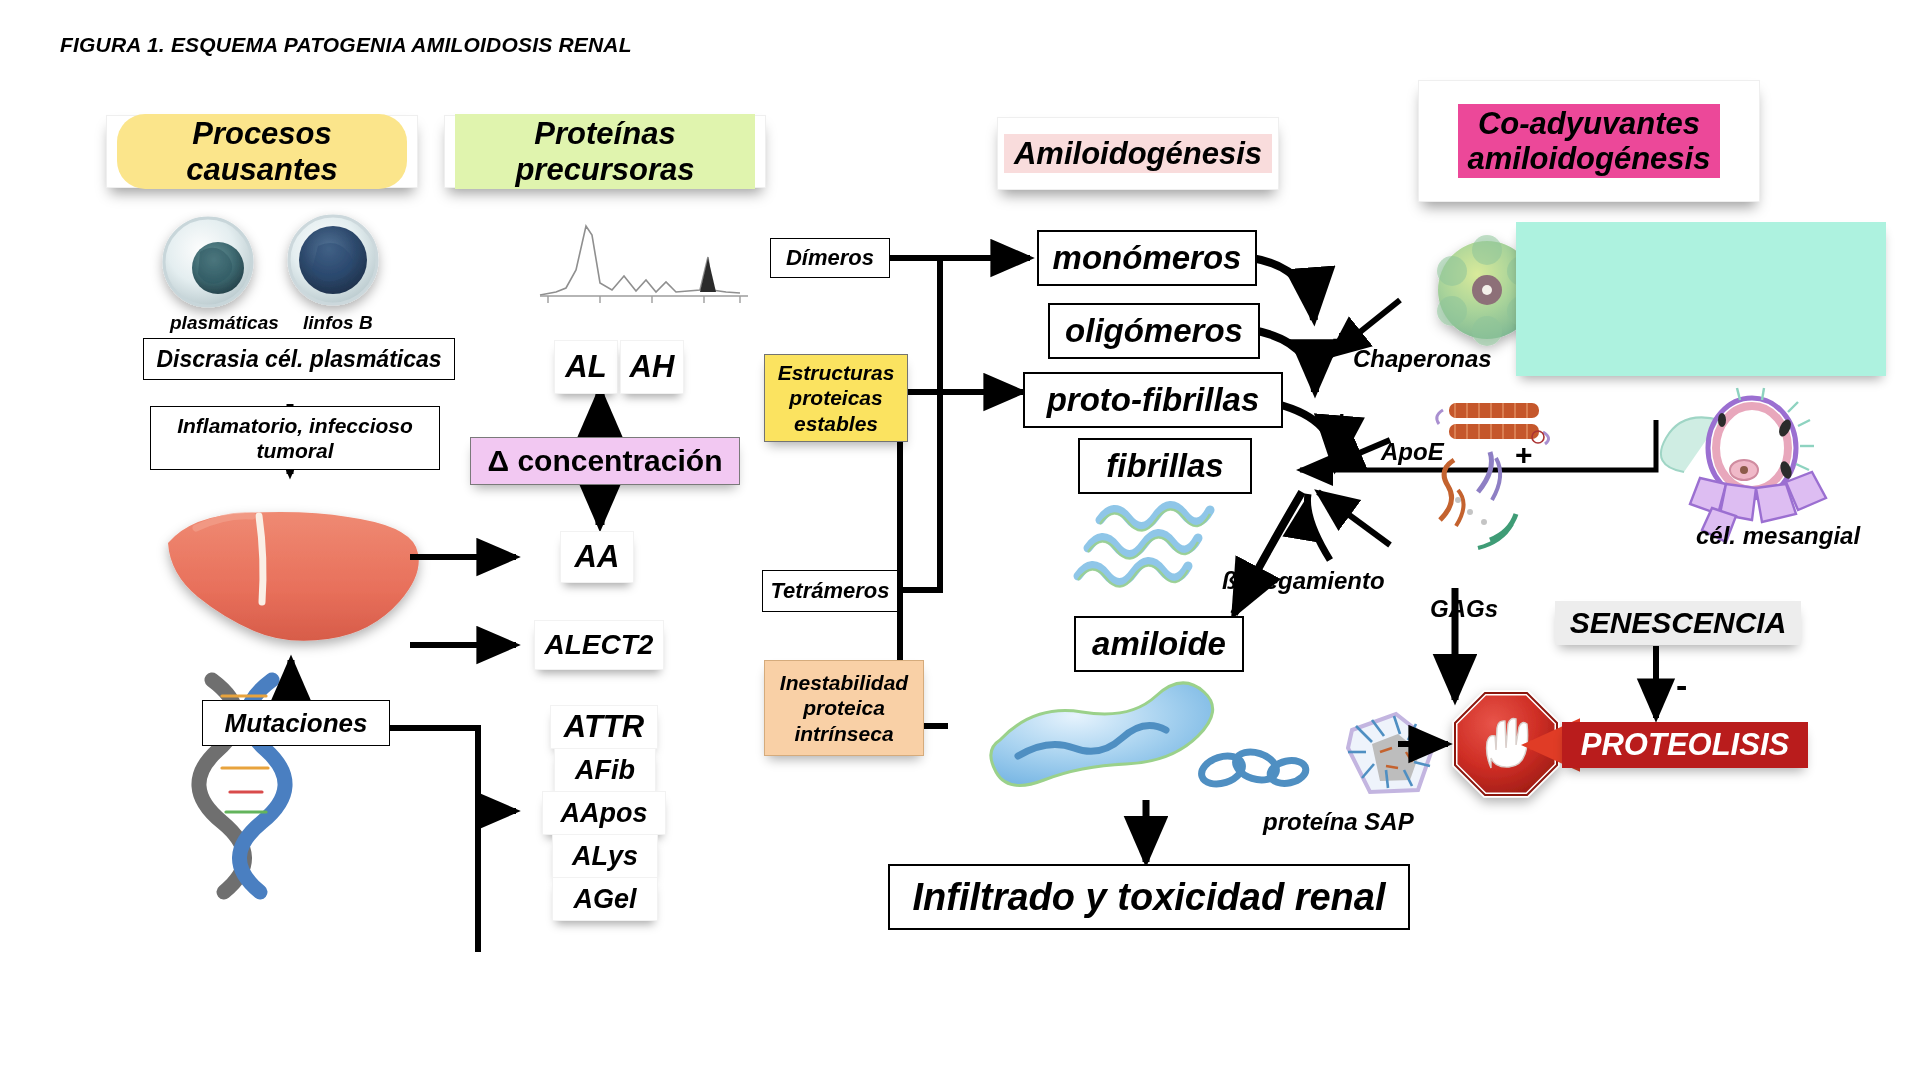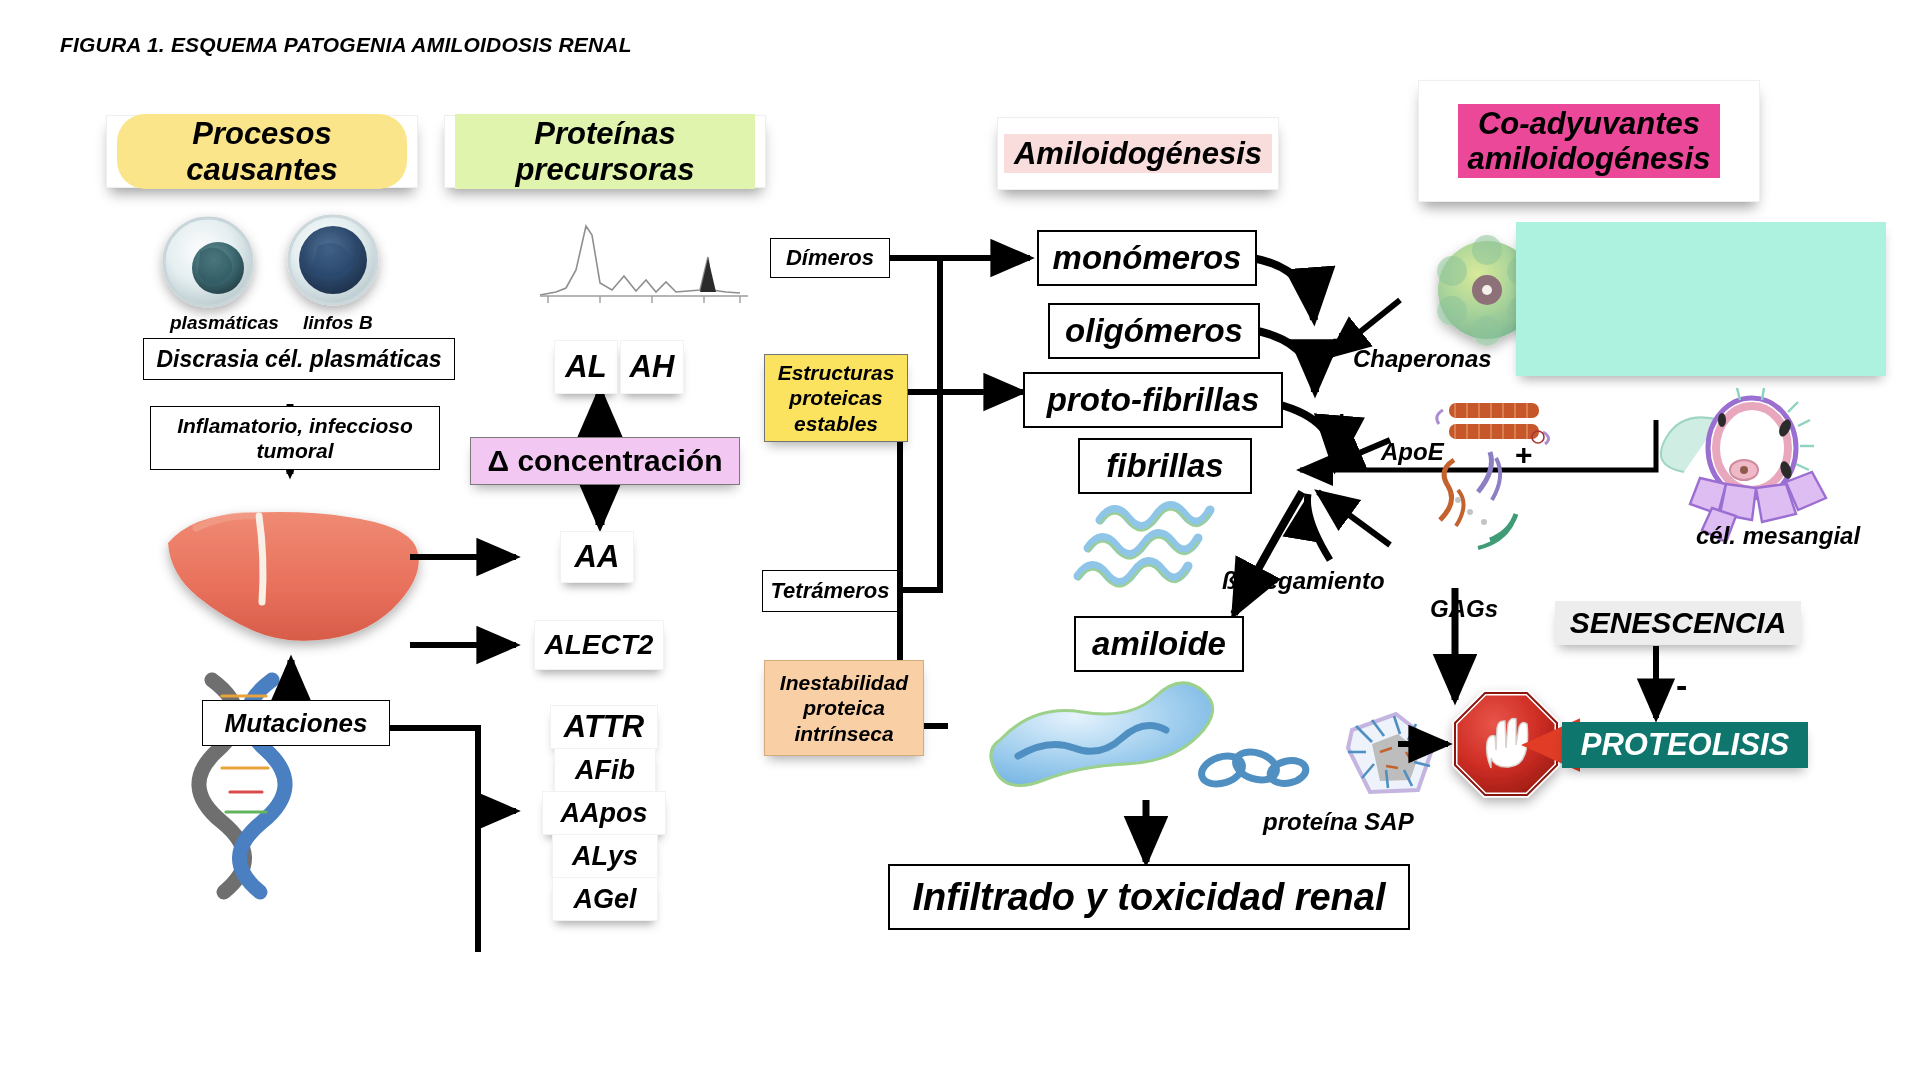--- a/index.html
+++ b/index.html
@@ -386,14 +386,14 @@
 
 <div class="abs plus" style="left:1332px;top:325px;">+</div>
 <div class="abs plus" style="left:1333px;top:406px;">+</div>
 <div class="abs plus" style="left:1340px;top:490px;">+</div>
 <div class="abs plus" style="left:1515px;top:440px;">+</div>
 
 <div class="abs cbox" style="left:1555px;top:601px;width:246px;height:44px;background:#EDEDED;border:none;font-size:30px;font-style:italic;">SENESCENCIA</div>
 
 <div class="abs plus" style="left:1676px;top:668px;font-size:34px;">-</div>
 
-<div class="abs cbox" style="left:1562px;top:722px;width:246px;height:46px;background:#0f766e;border:none;
+<div class="abs cbox" style="left:1562px;top:722px;width:246px;height:46px;background:#b91c1c;border:none;
             color:#fff;font-size:31px;">PROTEOLISIS</div>
 
 </body></html>

